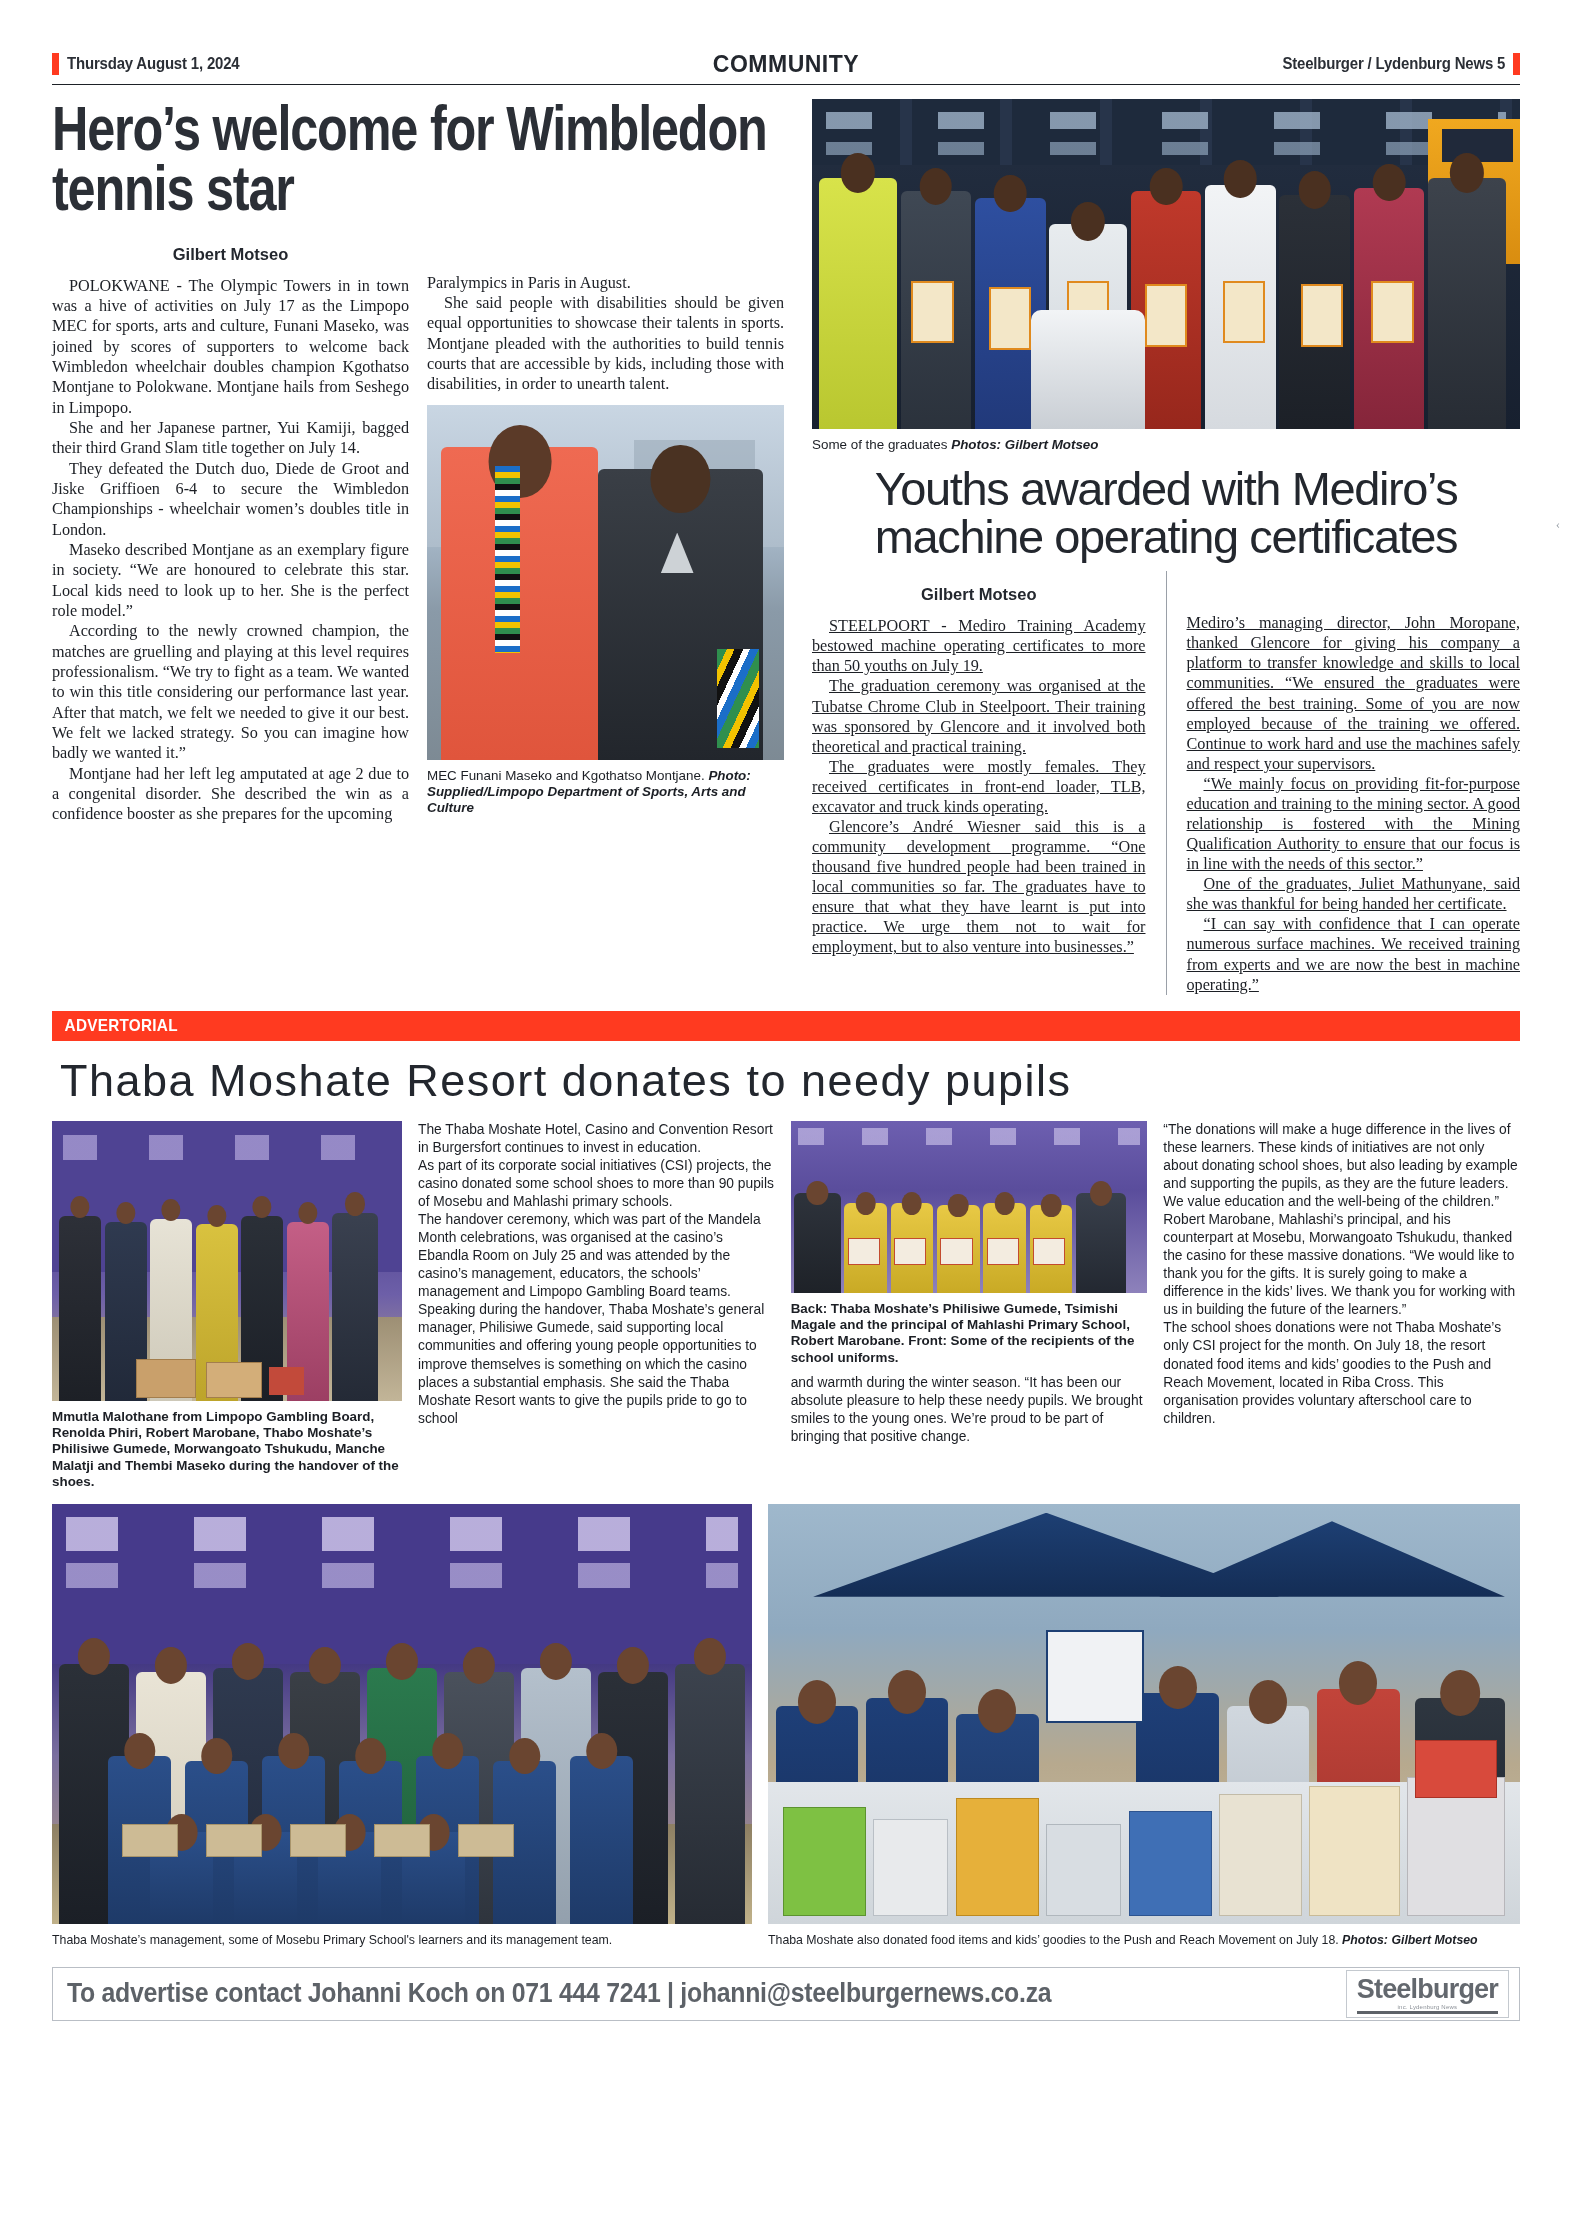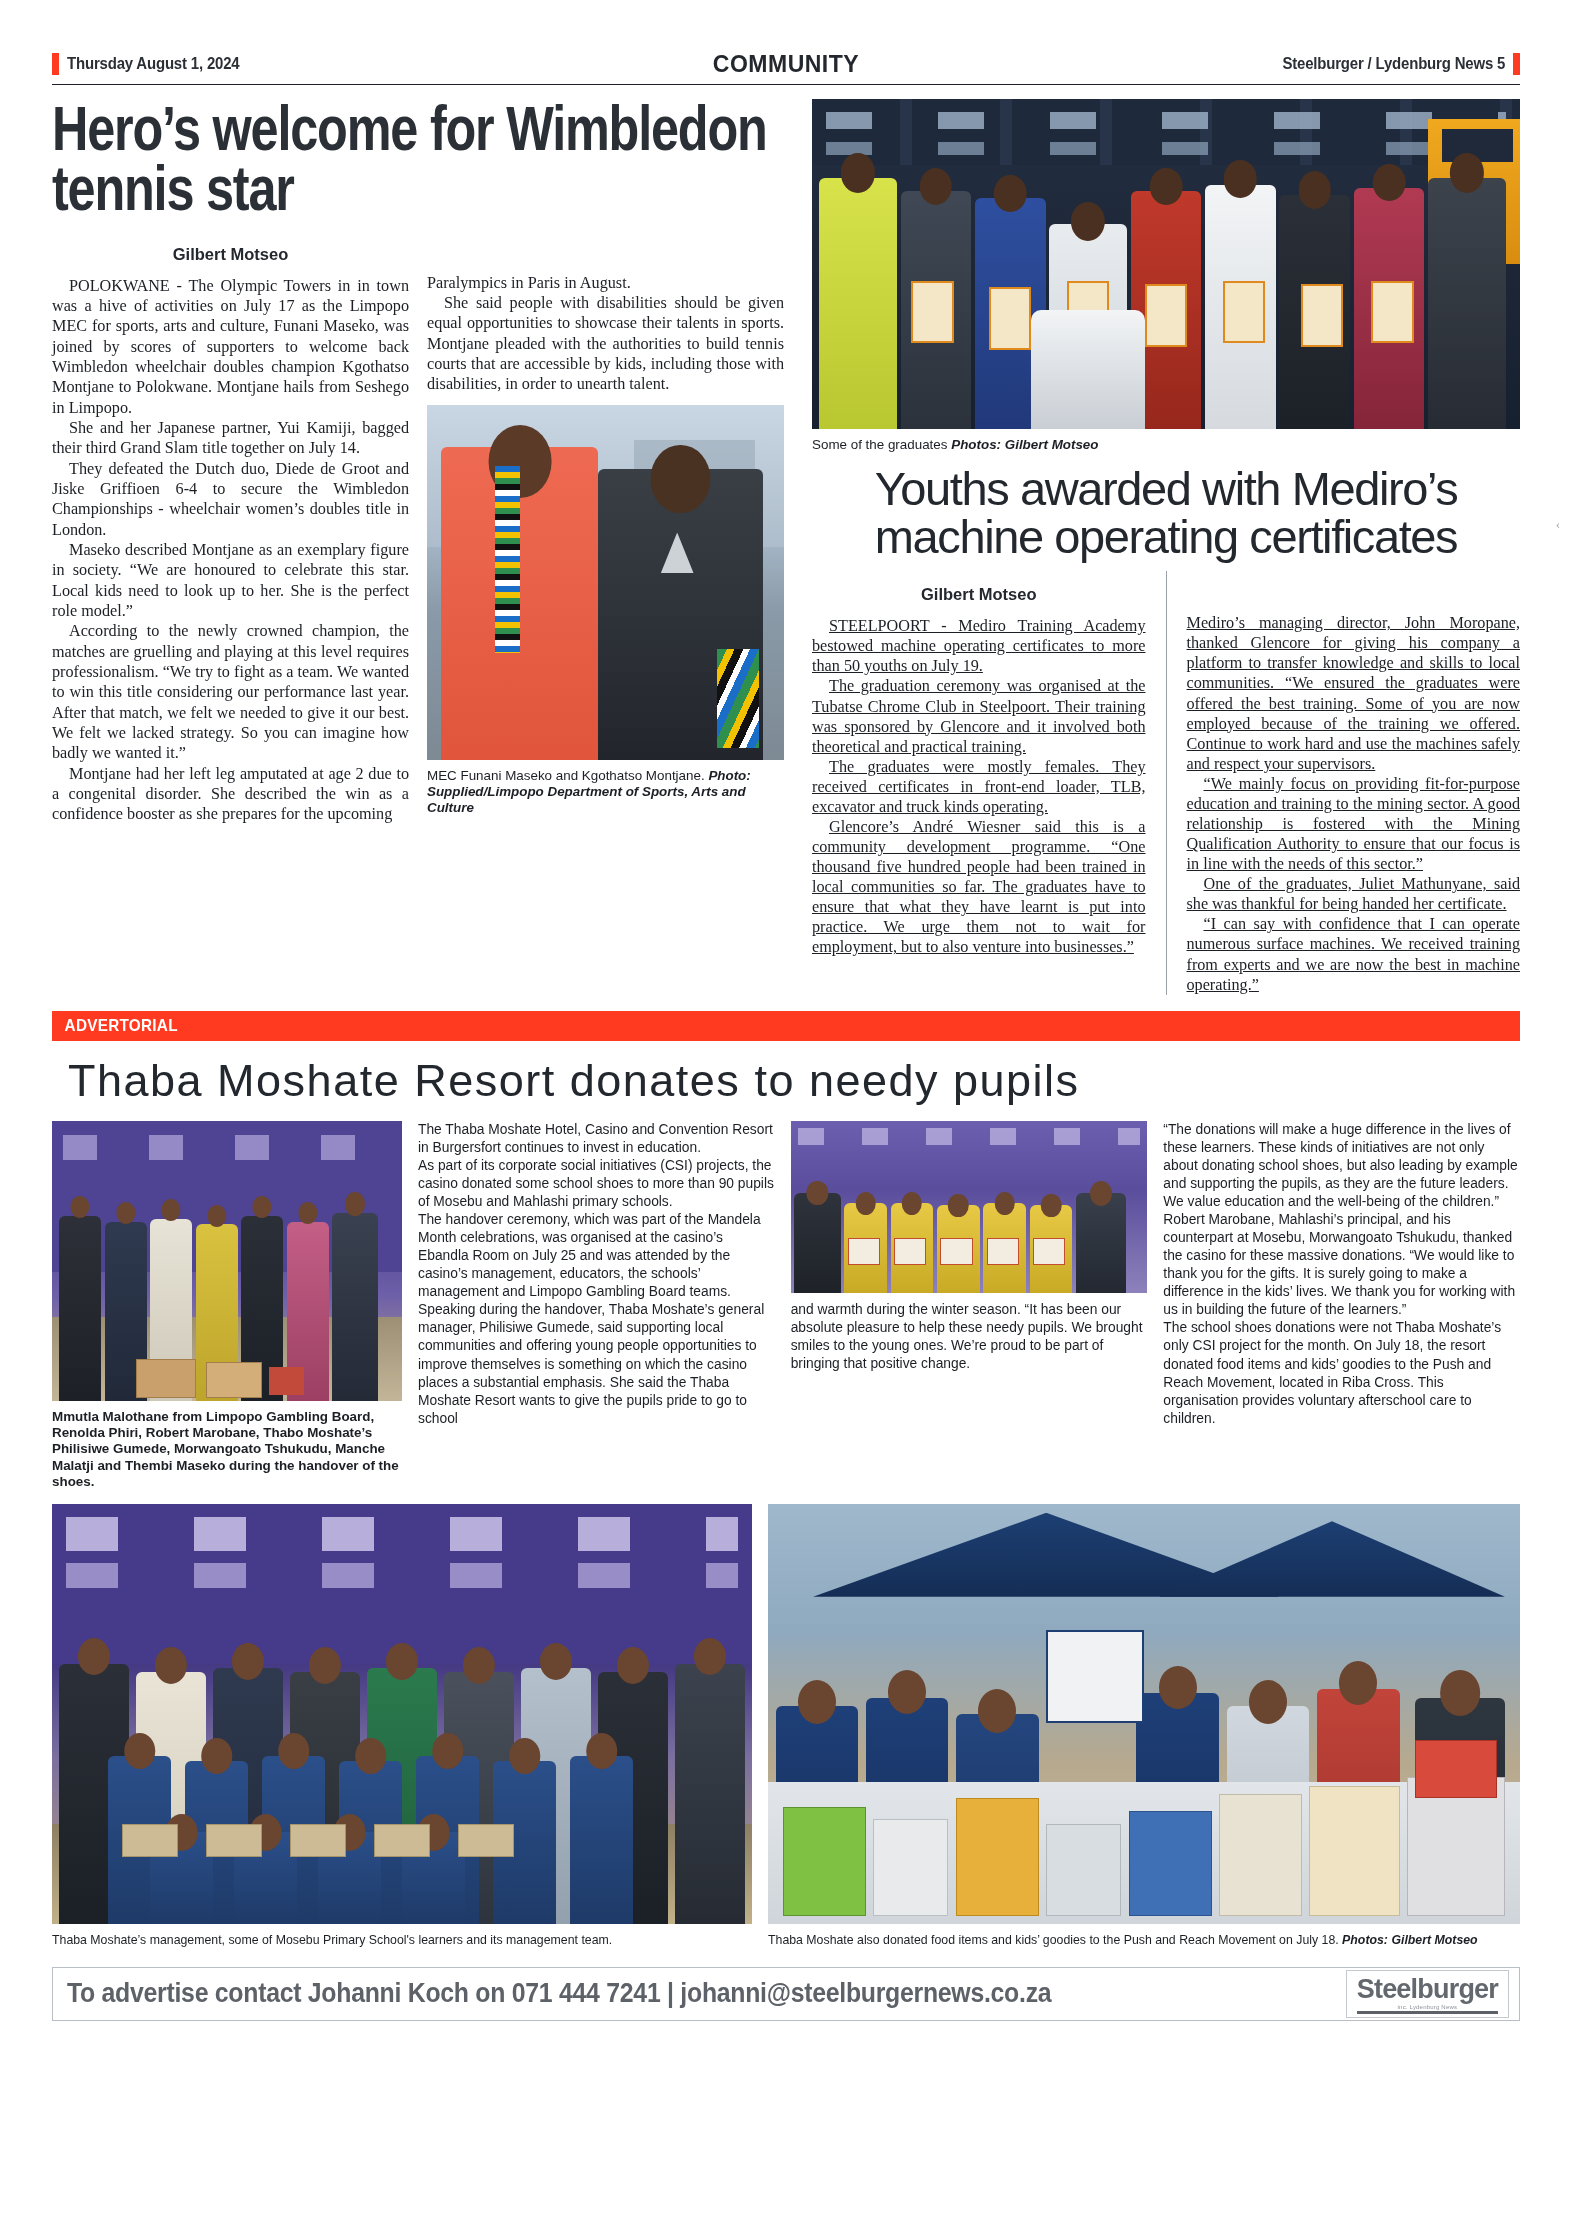--- a/index.html
+++ b/index.html
@@ -168,21 +168,21 @@
     padding-left: 14px;
     transform: scaleX(0.9);
     transform-origin: left center;
   }
   .adv-head {
     font-family: "Liberation Sans", sans-serif;
     font-weight: 400;
     font-size: 45px;
     color: #23272e;
     letter-spacing: 1.5px;
-    margin: 14px 0 14px 16px;
+    margin: 14px 0 14px 8px;
     white-space: nowrap;
   }
 
   .adv-grid { display: flex; gap: 16px; }
   .advcol { flex: 1 1 0; }
   .adv-body {
     font-family: "Liberation Sans", sans-serif;
     font-size: 13.8px;
     line-height: 1.31;
     color: #1c1f25;
@@ -491,20 +491,23 @@
             <div class="fig" style="left:80%;width:14%;height:58%;background:linear-gradient(#39404c,#232831);">
                 <div class="hd" style="width:44%;top:-12%;"></div>
               </div>
             <div style="position:absolute;left:16%;bottom:16%;width:9%;height:16%;background:#f3ece0;border:1px solid #c34b2e;"></div>
             <div style="position:absolute;left:29%;bottom:16%;width:9%;height:16%;background:#f3ece0;border:1px solid #c34b2e;"></div>
             <div style="position:absolute;left:42%;bottom:16%;width:9%;height:16%;background:#f3ece0;border:1px solid #c34b2e;"></div>
             <div style="position:absolute;left:55%;bottom:16%;width:9%;height:16%;background:#f3ece0;border:1px solid #c34b2e;"></div>
             <div style="position:absolute;left:68%;bottom:16%;width:9%;height:16%;background:#f3ece0;border:1px solid #c34b2e;"></div>
           </div>
         </div>
+      </div>
+      <div class="cap" style="margin-top:8px;">
+        <b>Back: Thaba Moshate’s Philisiwe Gumede, Tsimishi Magale and the principal of Mahlashi Primary School, Robert Marobane. Front: Some of the recipients of the school uniforms.</b>
       </div>
       <div class="adv-body" style="margin-top:8px;">
         <p>and warmth during the winter season. “It has been our absolute pleasure to help these needy pupils. We brought smiles to the young ones. We’re proud to be part of bringing that positive change.</p>
       </div>
     </div>
 
     <div class="advcol">
       <div class="adv-body">
         <p>“The donations will make a huge difference in the lives of these learners. These kinds of initiatives are not only about donating school shoes, but also leading by example and supporting the pupils, as they are the future leaders. We value education and the well-being of the children.”</p>
         <p>Robert Marobane, Mahlashi’s principal, and his counterpart at Mosebu, Morwangoato Tshukudu, thanked the casino for these massive donations. “We would like to thank you for the gifts. It is surely going to make a difference in the kids’ lives. We thank you for working with us in building the future of the learners.”</p>

